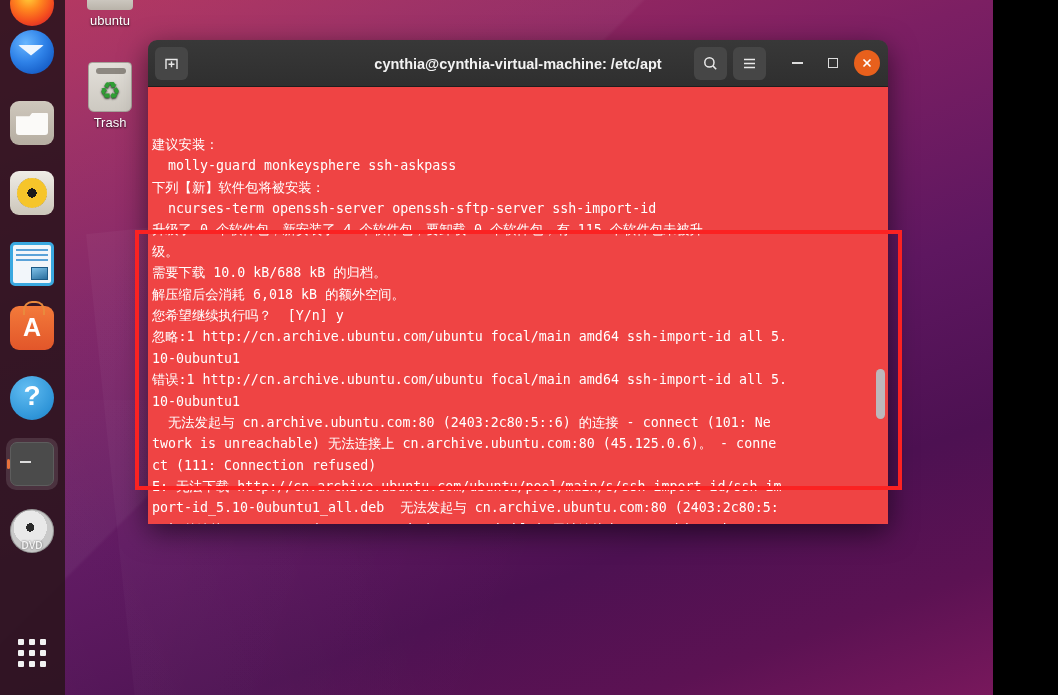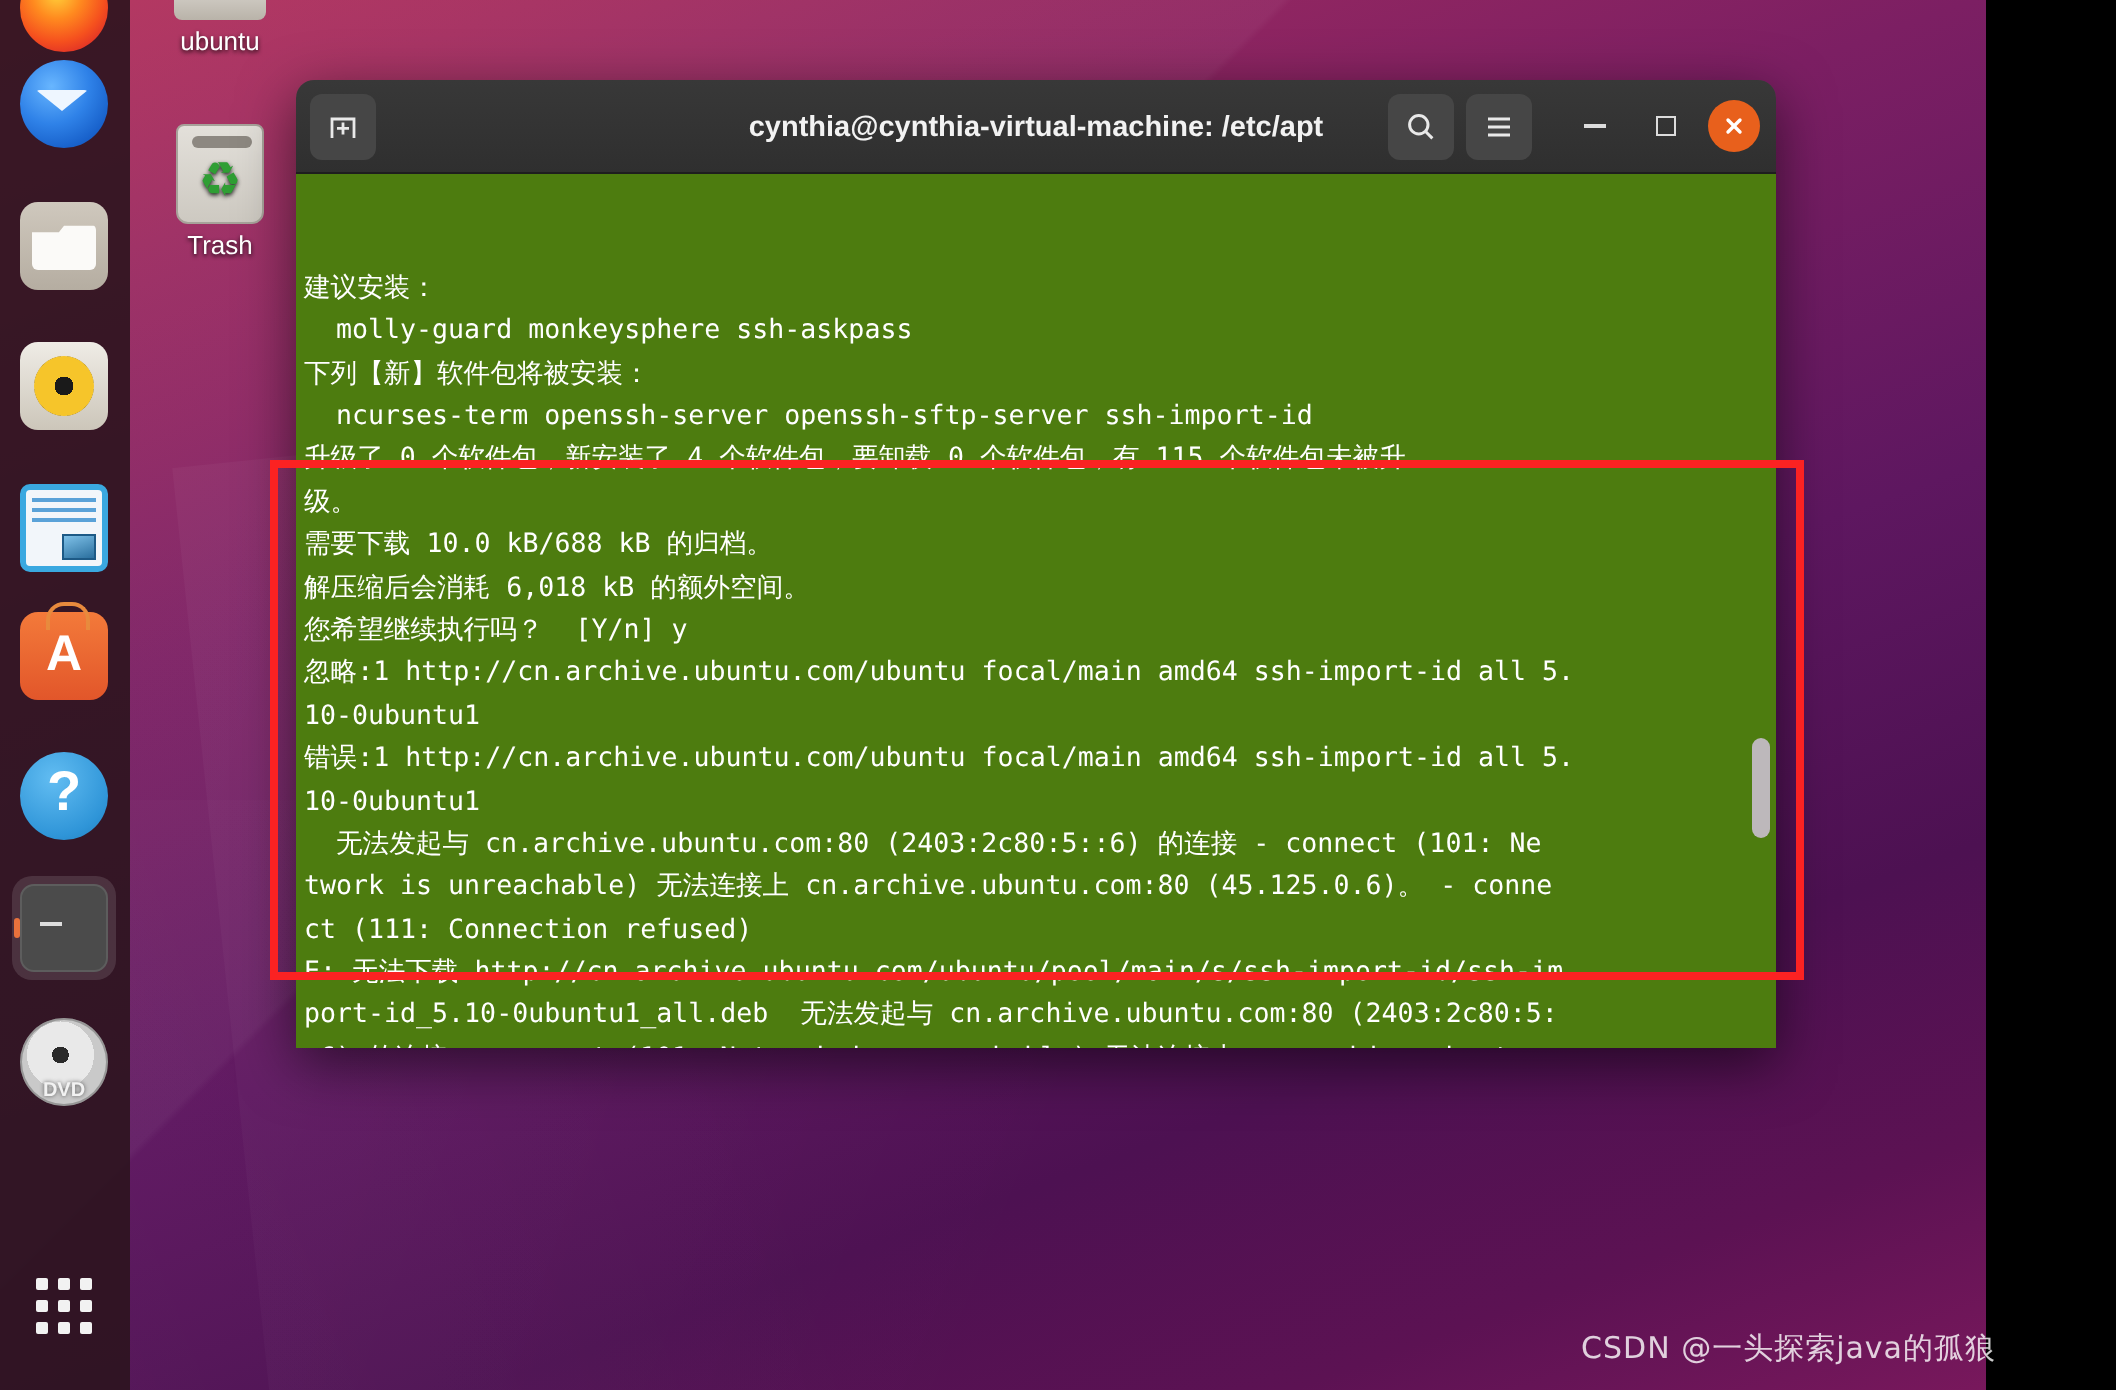--- a/index.html
+++ b/index.html
@@ -247,21 +247,21 @@
     color: #e5e5e5; font-size: 14px; cursor: pointer;
     background: transparent; border: none;
   }
   .wb.close { background: #e8601c; color: #fff; width: 26px; height: 26px; }
   .wb .bar { width: 11px; height: 1.5px; background: #dcdcdc; }
   .wb .sq { width: 10px; height: 10px; border: 1.6px solid #dcdcdc; }
 
   #term-body {
     position: relative;
     height: 437px;
-    background: #4d7c0f;
+    background: #ef4444;
     padding: 4px 0 0 2px;
     font-family: "DejaVu Sans Mono", monospace;
     font-size: 13.3px;
     line-height: 21.4px;
     color: #ffffff;
     white-space: pre;
     overflow: hidden;
   }
   #term-lines { padding-left: 2px; }
   .t-line { height: 21.4px; }
@@ -407,15 +407,14 @@
     <div id="term-body">
       <div id="term-lines"><div class="t-line">建议安装：</div><div class="t-line">  molly-guard monkeysphere ssh-askpass</div><div class="t-line">下列【新】软件包将被安装：</div><div class="t-line">  ncurses-term openssh-server openssh-sftp-server ssh-import-id</div><div class="t-line">升级了 0 个软件包，新安装了 4 个软件包，要卸载 0 个软件包，有 115 个软件包未被升</div><div class="t-line">级。</div><div class="t-line">需要下载 10.0 kB/688 kB 的归档。</div><div class="t-line">解压缩后会消耗 6,018 kB 的额外空间。</div><div class="t-line">您希望继续执行吗？  [Y/n] y</div><div class="t-line">忽略:1 http://cn.archive.ubuntu.com/ubuntu focal/main amd64 ssh-import-id all 5.</div><div class="t-line">10-0ubuntu1</div><div class="t-line">错误:1 http://cn.archive.ubuntu.com/ubuntu focal/main amd64 ssh-import-id all 5.</div><div class="t-line">10-0ubuntu1</div><div class="t-line">  无法发起与 cn.archive.ubuntu.com:80 (2403:2c80:5::6) 的连接 - connect (101: Ne</div><div class="t-line">twork is unreachable) 无法连接上 cn.archive.ubuntu.com:80 (45.125.0.6)。 - conne</div><div class="t-line">ct (111: Connection refused)</div><div class="t-line">E: 无法下载 http://cn.archive.ubuntu.com/ubuntu/pool/main/s/ssh-import-id/ssh-im</div><div class="t-line">port-id_5.10-0ubuntu1_all.deb  无法发起与 cn.archive.ubuntu.com:80 (2403:2c80:5:</div><div class="t-line">:6) 的连接 - connect (101: Network is unreachable) 无法连接上 cn.archive.ubuntu.</div></div>
       <div id="term-scrollbar">
         <div id="term-thumb"></div>
       </div>
     </div>
   </div>
 
   <div id="redbox"></div>
 
-  <div id="watermark">CSDN @一头探索java的孤狼</div>
 
 </div>
 
 </body></html>

